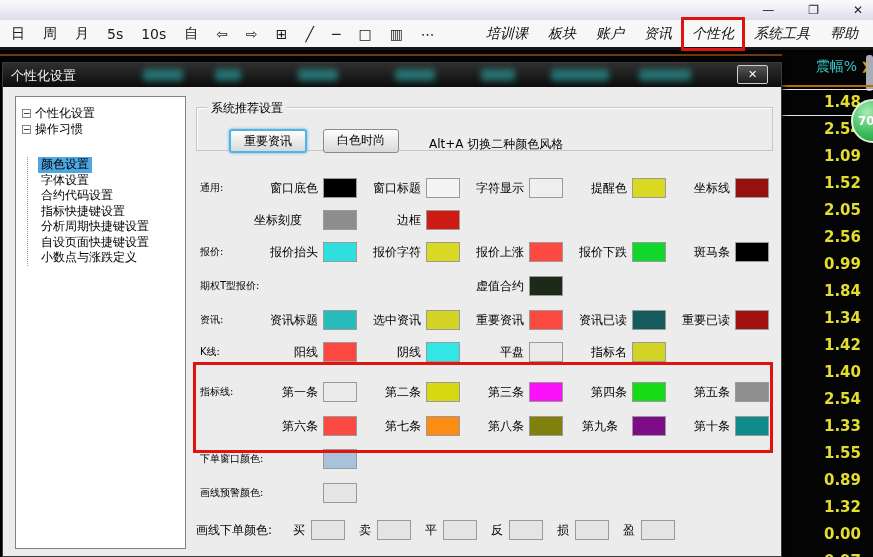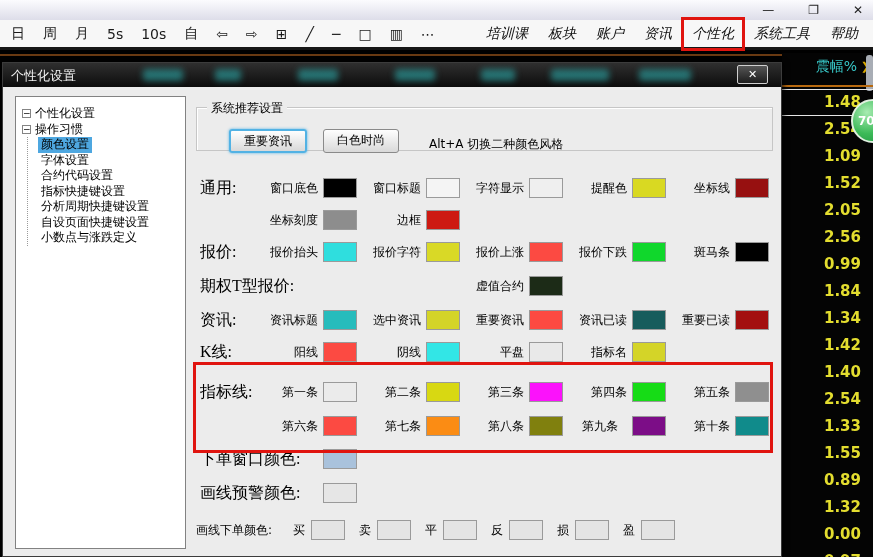--- a/index.html
+++ b/index.html
@@ -48,36 +48,36 @@
     color:#fff; font-size:11px; font-weight:bold; text-align:center; line-height:17px; z-index:2; }
 
   
   .tree { position:absolute; left:12px; top:33px; width:171px; height:453px;
     background:#fff; border:1px solid #828282; font-size:12px; color:#000; padding:8px 2px 0 4px; overflow:hidden; }
   .tree-root { height:16px; line-height:16px; display:flex; align-items:center; white-space:nowrap; }
   .expander { display:inline-block; width:9px; height:9px; border:1px solid #848484; background:#fff;
     font-size:9px; line-height:7px; text-align:center; margin:0 4px 0 2px; color:#000; }
   .tree-kids { margin-left:7px; border-left:1px dotted #9a9a9a; padding-left:10px; }
   .tree-item { height:15.5px; line-height:15.5px; white-space:nowrap; padding:0 3px; width:max-content; }
-  .tree-item.sel { background:#4ea7e0; color:#000; }
+  .tree-item.sel { background:#4ea7e0; color:#000;margin-top:20px; }
 
   
   .groupbox { position:absolute; left:193px; top:44px; width:577px; height:44px;
     border:1px solid #c6c6c6; box-shadow:inset 1px 1px 0 #fff; }
   .groupbox-title { position:absolute; left:10px; top:-8px; background:#ececec; padding:0 4px; font-size:12px; color:#000; }
   .btn { position:absolute; height:24px; font-size:12px; color:#000; text-align:center; line-height:21px;
     background:linear-gradient(#fefefe,#d9d9d9); border-radius:3px; }
   .btn-dark { left:226px; top:66px; width:78px; border:2px solid #52b2e4; box-shadow:0 0 3px #52b2e4; }
   .btn-light { left:320px; top:66px; width:76px; border:1px solid #8a8a8a; }
   .alt-hint { position:absolute; left:426px; top:73px; font-size:12px; color:#000; white-space:nowrap; }
 
   
   .crow { position:absolute; left:193px; width:580px; height:22px; display:grid;
     grid-template-columns:58px repeat(5,103px); align-items:center; }
-  .crow .rowlabel { font-size:16px; color:#000; white-space:nowrap; padding-left:4px;font-family:Liberation Serif, serif; }
+  .crow .rowlabel { font-size:10px; color:#000; white-space:nowrap; padding-left:4px; }
   .ccell { display:flex; align-items:center; justify-content:flex-end; height:22px; }
   .ccell .clabel { font-size:12px; color:#000; white-space:nowrap; margin-right:5px; }
   .swatch { width:34px; height:20px; border:1px solid #9a9a9a; flex:0 0 auto; }
   .flexrow { position:absolute; left:193px; height:22px; display:flex; align-items:center; }
   .flexrow .rowlabel { font-size:12px; color:#000; white-space:nowrap; width:97px; }
   .pair { display:flex; align-items:center; margin-right:14px; }
   .pair .clabel { font-size:12px; color:#000; margin-right:6px; }
 
   .redbox-indicator { position:absolute; left:193px; top:362px; width:580px; height:91px;
     border:3px solid #e0140f; z-index:50; pointer-events:none; }
@@ -210,21 +210,21 @@
             <span class="clabel">提醒色</span>
             <span class="swatch" title="提醒色" style="background: rgb(217, 217, 34);"></span>
           </span>
           <span class="ccell" style="grid-column: 6;">
             <span class="clabel">坐标线</span>
             <span class="swatch" title="坐标线" style="background: rgb(151, 16, 16);"></span>
           </span>
         </div>
         <div class="crow" style="top: 146px;">
           <span class="rowlabel"></span>
-          <span class="ccell" style="grid-column: 2;">
+          <span class="ccell" style="grid-column: 2; justify-content: space-between;">
             <span class="clabel">坐标刻度</span>
             <span class="swatch" title="坐标刻度" style="background: rgb(141, 141, 141);"></span>
           </span>
           <span class="ccell" style="grid-column: 3;">
             <span class="clabel">边框</span>
             <span class="swatch" title="边框" style="background: rgb(205, 26, 18);"></span>
           </span>
         </div>
         <div class="crow" style="top: 178px;">
           <span class="rowlabel">报价:</span>

